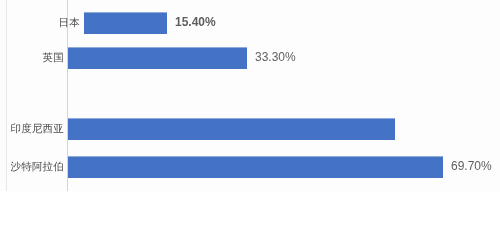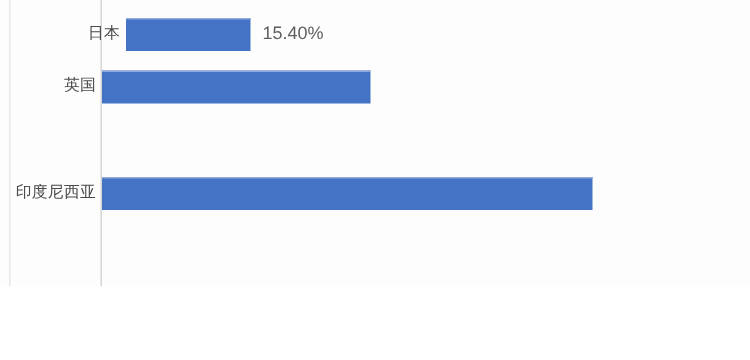--- a/index.html
+++ b/index.html
@@ -96,29 +96,35 @@
 
   <div class="frame-left"></div>
 
   <div class="plot-area">
 
     <div class="axis-line"></div>
 
     <div class="bar-row" style="top:12px;margin-left:16px;">
       <div class="cat-label">日本</div>
       <div class="bar" style="width: 83px; background: rgb(68, 114, 196);"></div>
-      <div class="val-label" style="left: 159px;">15.40%</div>
+      <div class="val-label" style="left: 159px; font-weight: bold;">15.40%</div>
     </div>
 
     <div class="bar-row" style="top:47px;text-decoration:underline;">
       <div class="cat-label">英国</div>
       <div class="bar" style="width: 179px; background: rgb(68, 114, 196);"></div>
+      <div class="val-label" style="left: 255px;">33.30%</div>
     </div>
 
 
     <div class="bar-row" style="top:118px;">
       <div class="cat-label">印度尼西亚</div>
       <div class="bar" style="width: 327px; background: rgb(68, 114, 196);"></div>
     </div>
 
+    <div class="bar-row" style="top:156px;">
+      <div class="cat-label">沙特阿拉伯</div>
+      <div class="bar" style="width: 375px; background: rgb(68, 114, 196);"></div>
+      <div class="val-label" style="left:451px;">69.70%</div>
+    </div>
 
   </div>
 </div>
 
 </body></html>

